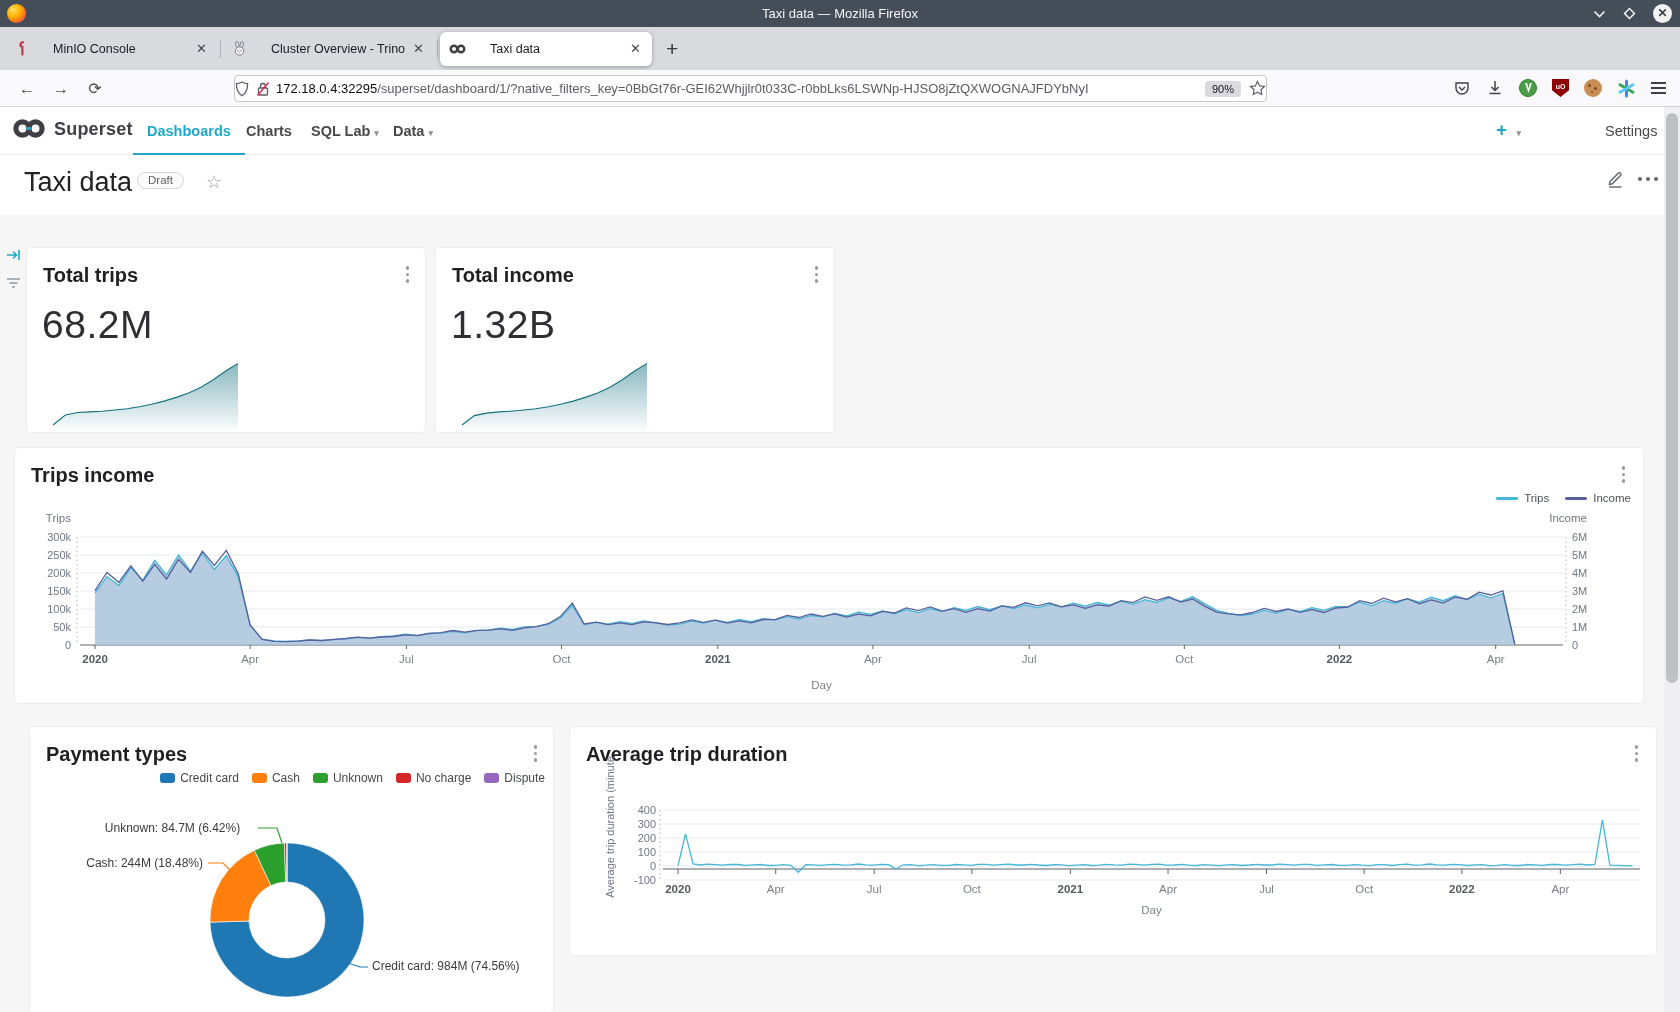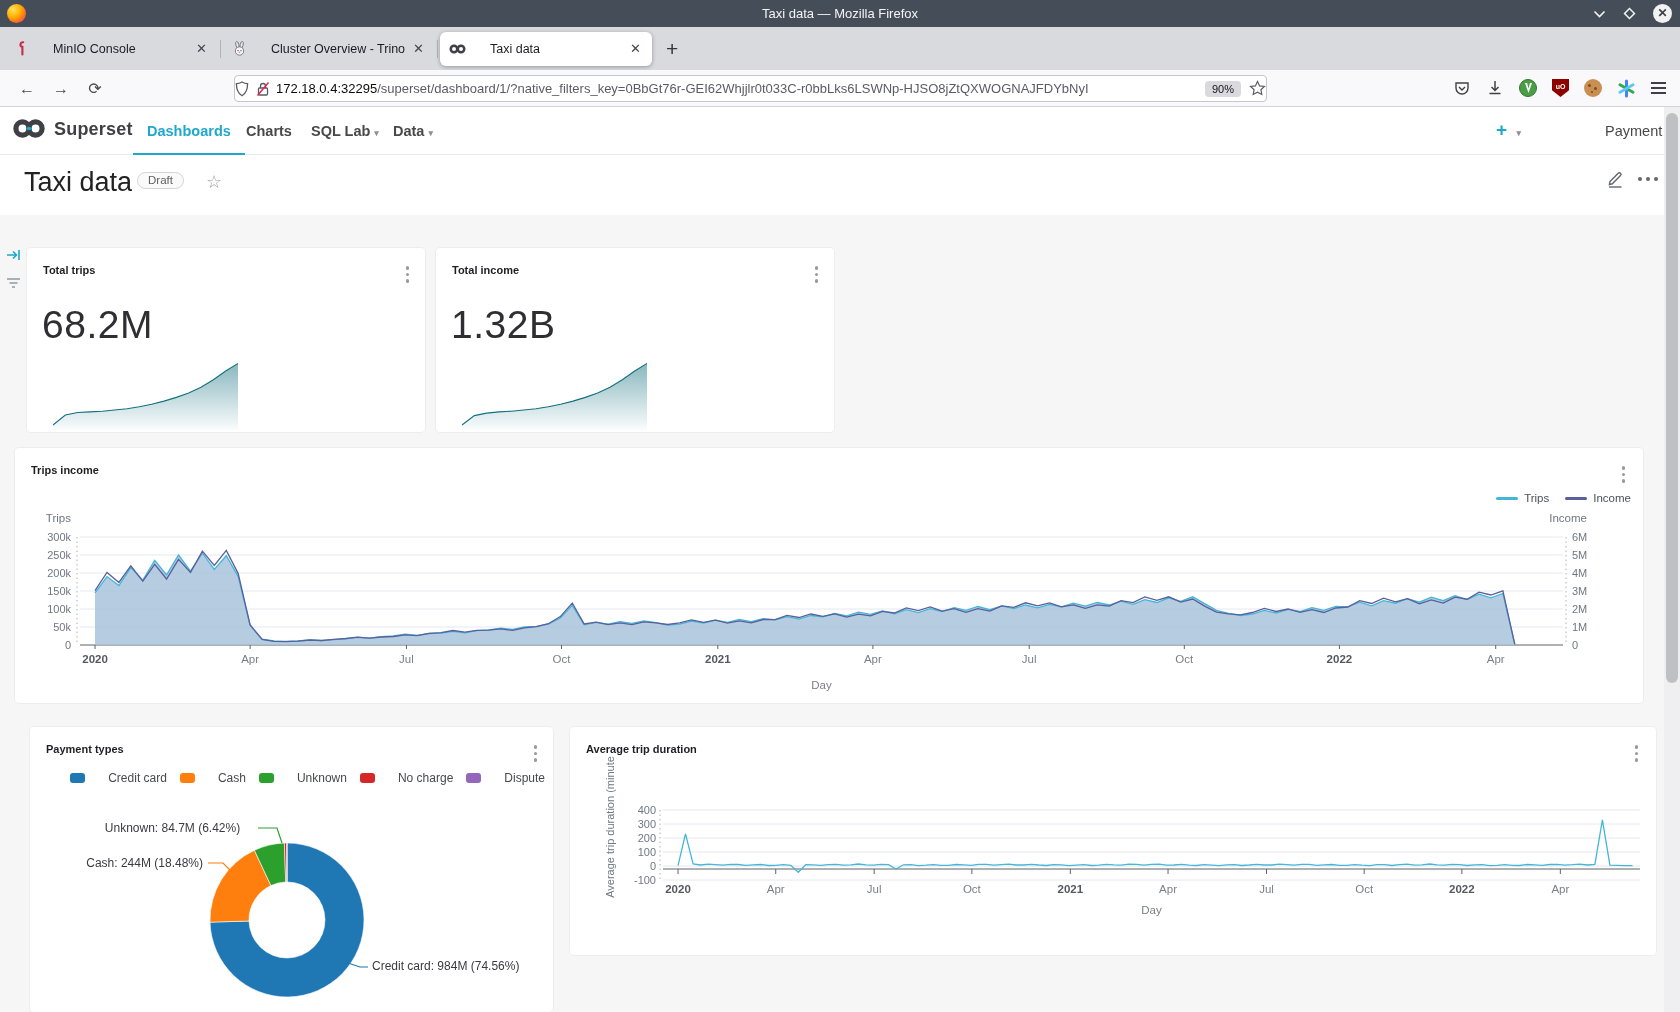--- a/index.html
+++ b/index.html
@@ -58,32 +58,32 @@
   .draft-pill { position:absolute; left:137px; top:17px; border:1px solid #d4d4d4; background:#fafafa;
     color:#5f5f5f; font-size:11.5px; border-radius:9px; padding:1px 10px 2px; }
   .fav-star { position:absolute; left:206px; top:16px; color:#9a9fa5; font-size:18px; }
   .hdr-edit { position:absolute; left:1605px; top:14px; }
   .hdr-dots { position:absolute; left:1638px; top:22px; display:flex; gap:4px; }
   .hdr-dots i { width:4px; height:4px; border-radius:50%; background:#666; }
 
   
   .dash-body { position:absolute; left:0; top:215px; width:1680px; height:797px; background:#f6f6f7; }
   .card { position:absolute; background:#fff; border-radius:4px; box-shadow:0 0 0 1px rgba(0,0,0,0.035); overflow:hidden; }
-  .card-title { position:absolute; left:16px; top:16px; font-size:11px; font-weight:bold; color:#1f1f23; }
+  .card-title { position:absolute; left:16px; top:16px; font-size:20px; font-weight:bold; color:#1f1f23; }
   .kebab { position:absolute; display:flex; flex-direction:column; gap:3px; padding:4px; }
   .kebab i { width:3.5px; height:3.5px; border-radius:50%; background:#9a9a9f; }
   .big-number { position:absolute; left:15px; top:55px; font-size:39px; color:#2f2f33; letter-spacing:.5px; }
   .sparkline { position:absolute; left:26px; right:0; bottom:2px; height:74px; }
 
   .legend-line { display:flex; align-items:center; gap:6px; font-size:11.5px; color:#4b5258; }
   .legend-line .swatch { width:22px; height:3px; border-radius:2px; }
   .ti-legend { position:absolute; right:12px; top:44px; display:flex; gap:16px; }
 
   .pt-legend { position:absolute; left:0; right:8px; top:44px; display:flex; justify-content:flex-end; gap:13px; }
-  .pt-item { display:flex; align-items:center; gap:23px; font-size:12px; color:#47494d; }
+  .pt-item { display:flex; align-items:center; gap:5px; font-size:12px; color:#47494d; }
   .pt-item .swatch { width:15px; height:10px; border-radius:3px; }
 
   .callout { position:absolute; font-size:12px; color:#3b3b3f; white-space:nowrap; }
 
   svg text { font-family:"Liberation Sans", sans-serif; }
 
   
   .scroll-track { position:absolute; right:0; top:107px; width:16px; height:905px; background:#efeff1; }
   .scroll-thumb { position:absolute; left:2px; top:6px; width:12px; height:570px; background:#bfc0c4; border-radius:6px; }
 
@@ -206,21 +206,21 @@
       <circle cx="23.5" cy="11.5" r="6.6" fill="none" stroke="#3f3f46" stroke-width="5.2"></circle>
       <path d="M14 11.5 a3.5 3.5 0 0 0 6 0 a3.5 3.5 0 0 0 -6 0 Z" fill="#1fa8c9"></path>
     </svg>
     <span class="ss-brand-name">Superset</span>
   </div>
   <span class="ss-item active" style="left:147px"><span>Dashboards</span></span>
   <span class="ss-item" style="left:246px"><span>Charts</span></span>
   <span class="ss-item" style="left:311px"><span>SQL Lab</span><span class="caret">▾</span></span>
   <span class="ss-item" style="left:393px"><span>Data</span><span class="caret">▾</span></span>
   <span class="ss-plus"><span>+</span> <span class="caret">▾</span></span>
-  <span class="ss-settings"><span>Payment</span> <span class="caret">▾</span></span>
+  <span class="ss-settings"><span>Settings</span> <span class="caret">▾</span></span>
 </div>
 
 <div class="dash-header">
   <span class="dash-title">Taxi data</span>
   <span class="draft-pill">Draft</span>
   <span class="fav-star">☆</span>
   <span class="hdr-edit">
     <svg width="20" height="20" viewBox="0 0 20 20">
       <path d="M5 12.5 L13.2 4.3 a1.6 1.6 0 0 1 2.3 2.3 L7.3 14.8 L4.4 15.5 Z" fill="none" stroke="#60666c" stroke-width="1.4"></path>
       <line x1="4" y1="18" x2="16.5" y2="18" stroke="#60666c" stroke-width="1.4"></line>

